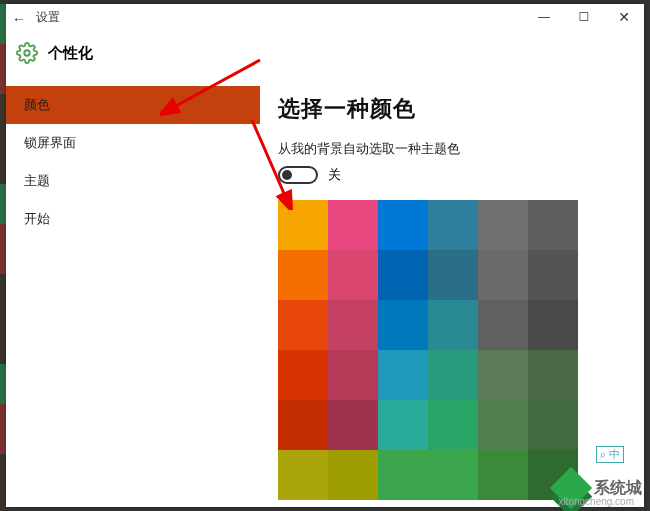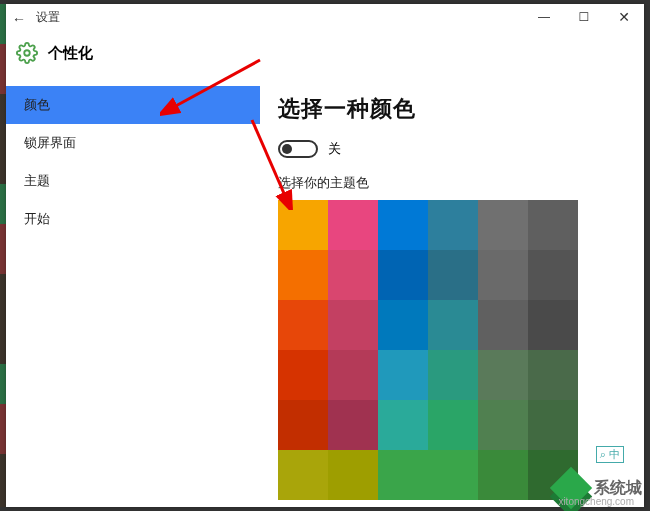--- a/index.html
+++ b/index.html
@@ -14,21 +14,21 @@
   .headerrow { height: 46px; display: flex; align-items: center; padding: 0 14px 0 10px; }
   .gear { width: 22px; height: 22px; color: #4ca04c; }
   .headerrow .htitle { font-size: 15px; font-weight: 600; margin-left: 10px; }
   .headerrow .hsp { flex: 1; }
   .searchbox { width: 244px; height: 30px; border: 1px solid #999; display: flex; align-items: center; padding: 0 6px; }
   .searchbox .stext { flex: 1; font-size: 13px; color: #666; }
   .searchbox .sicon { color: #555; }
   .body { flex: 1; display: flex; min-height: 0; }
   .sidebar { width: 254px; background: #fff; padding-top: 10px; }
   .sitem { height: 38px; line-height: 38px; padding-left: 18px; font-size: 13px; color: #222; cursor: default; }
-  .sitem.selected { background: #3b82f6; }
+  .sitem.selected { background: #c2410c; }
   .content { flex: 1; padding: 18px 12px 0 18px; overflow: hidden; position: relative; }
   .ctitle { font-size: 22px; font-weight: 700; color: #111; margin-bottom: 16px; letter-spacing: 1px; }
   .clabel { font-size: 13px; color: #222; margin-bottom: 8px; }
   .toggle-row { display: flex; align-items: center; margin-bottom: 16px; }
   .toggle { width: 40px; height: 18px; border: 2px solid #333; border-radius: 10px; position: relative; background: #fff; }
   .toggle .knob { position: absolute; left: 2px; top: 2px; width: 10px; height: 10px; border-radius: 50%; background: #333; }
   .toggle-state { font-size: 13px; margin-left: 10px; }
   .grid { display: grid; grid-template-columns: repeat(6, 50px); grid-auto-rows: 50px; gap: 0; }
   .swatch { width: 50px; height: 50px; }
   
@@ -69,27 +69,27 @@
   <div class="body">
     <div class="sidebar" id="sidebar">
         <div class="sitem selected">颜色</div>
         <div class="sitem">锁屏界面</div>
         <div class="sitem">主题</div>
         <div class="sitem">开始</div>
       </div>
 
     <div class="content">
       <div class="ctitle">选择一种颜色</div>
+      <div class="clabel">从我的背景自动选取一种主题色</div>
       <div class="toggle-row">
         <div class="toggle">
             <div class="knob"></div>
           </div>
         <div class="toggle-state">关</div>
       </div>
-      <div class="clabel">选择你的主题色</div>
       <div class="grid" id="color-grid">
           <div class="swatch" style="background: rgb(247, 165, 0);"></div>
           <div class="swatch" style="background: rgb(232, 70, 127);"></div>
           <div class="swatch" style="background: rgb(0, 121, 214);"></div>
           <div class="swatch" style="background: rgb(45, 127, 157);"></div>
           <div class="swatch" style="background: rgb(112, 112, 112);"></div>
           <div class="swatch" style="background: rgb(95, 95, 95);"></div>
           <div class="swatch" style="background: rgb(244, 111, 0);"></div>
           <div class="swatch" style="background: rgb(217, 70, 111);"></div>
           <div class="swatch" style="background: rgb(0, 100, 179);"></div>

